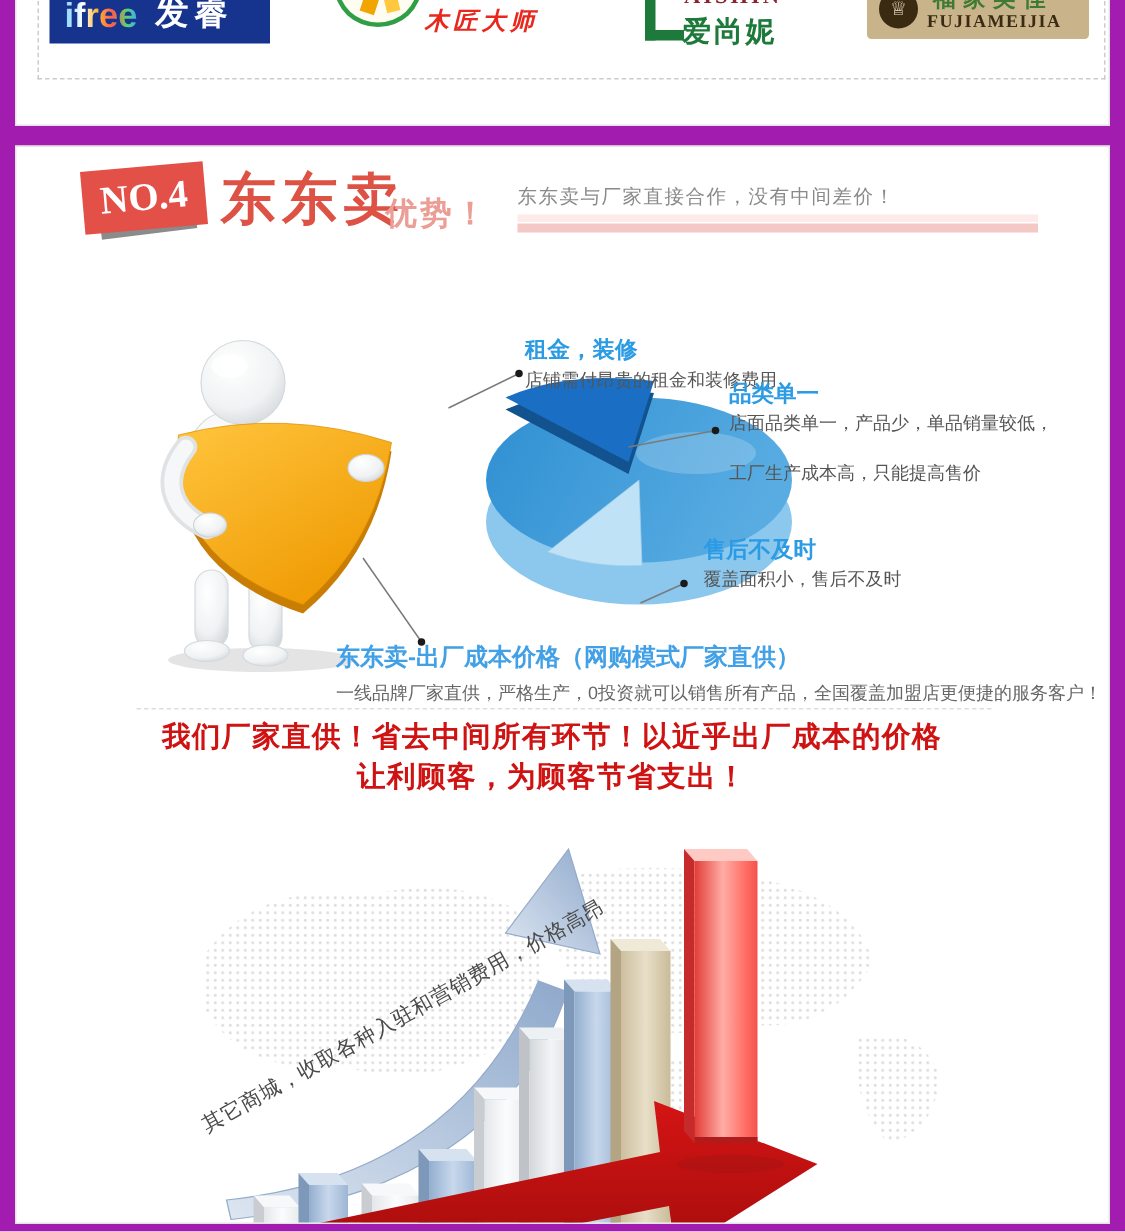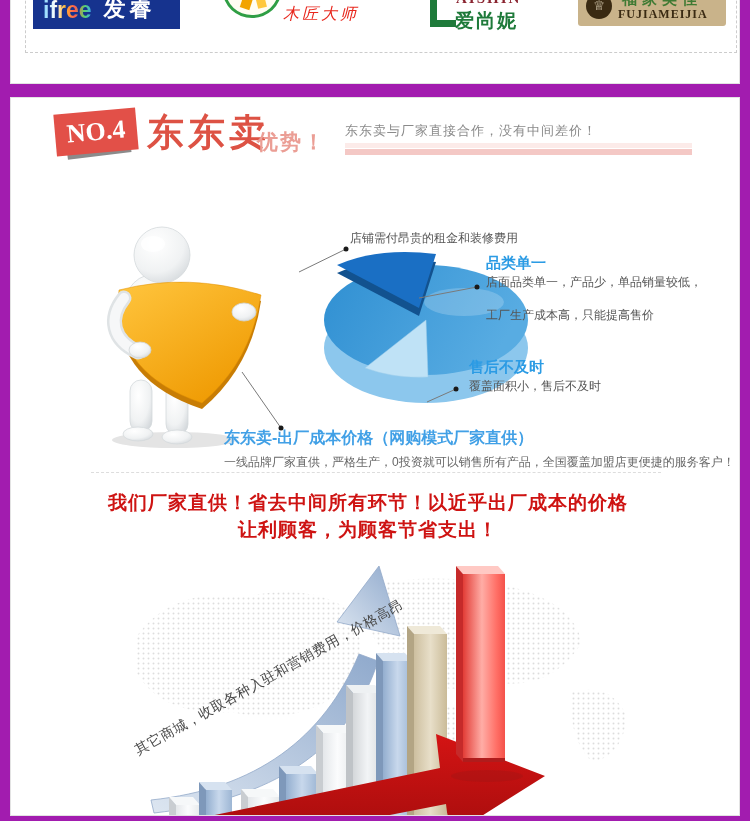--- a/index.html
+++ b/index.html
@@ -20,21 +20,21 @@
     display:flex; align-items:flex-end; padding:0 6px 5px 10px; }
   .ifree-en { font-weight:bold; font-size:23px; letter-spacing:0;
     background:linear-gradient(90deg,#7fd4ff 0%,#ffffff 25%,#ffb62e 45%,#ff5a4e 65%,#59d66a 85%,#3aa7ff 100%);
     -webkit-background-clip:text; background-clip:text; color:transparent; display:inline-block; }
   .ifree-cn { font-weight:bold; font-size:22px; color:#ffffff; margin-left:12px; letter-spacing:4px; }
   .mj-ellipse { left:212px; top:-17px; width:58px; height:54px; background:#fffdf2;
     border:3px solid #2f9e44; border-radius:50%; overflow:hidden; }
   .mj-glyph-a { position:absolute; left:16px; top:26px; width:10px; height:16px; background:#f2a400; transform:rotate(18deg); }
   .mj-glyph-b { position:absolute; left:30px; top:24px; width:9px; height:17px; background:#ffc83d; transform:rotate(-14deg); }
   .mj-text { left:272px; top:23px; font-family:"Liberation Serif", serif; font-style:italic;
-    font-weight:normal; font-size:16px; color:#e8281e; letter-spacing:3px; }
+    font-weight:bold; font-size:16px; color:#e8281e; letter-spacing:3px; }
   .as-bracket-v { left:419px; top:0; width:7px; height:46px; background:#1e7a3a; }
   .as-bracket-h { left:419px; top:39px; width:26px; height:7px; background:#1e7a3a; }
   .as-en { left:445px; top:9px; font-family:"Liberation Serif", serif; font-weight:bold;
     font-size:15px; color:#8a2430; letter-spacing:2px; }
   .as-cn { left:444px; top:27px; font-weight:bold; font-size:19px; color:#1e7a3a; letter-spacing:2px; }
   .fj-box { left:567px; top:5px; width:148px; height:40px; background:#c9b38a; border-radius:3px; overflow:hidden; }
   .fj-emblem { position:absolute; left:8px; top:7px; width:26px; height:26px; background:#3a2a12;
     border-radius:50%; color:#e9ddc2; font-size:13px; text-align:center; line-height:26px; }
   .fj-cn { position:absolute; left:44px; top:4px; font-weight:bold; font-size:15px; color:#3f7a33; letter-spacing:5px; }
   .fj-en { position:absolute; left:40px; top:21px; font-family:"Liberation Serif", serif;
@@ -61,21 +61,21 @@
   .callout .dsc { font-size:12px; color:#555; margin-top:4px; line-height:17px; }
   .co1 { left:339px; top:128px; }
   .co2 { left:475px; top:157px; }
   .co3 { left:458px; top:261px; }
   .conclusion { left:213px; top:330px; }
   .conclusion .lbl { font-weight:bold; font-size:16px; color:#41a0e6; }
   .conclusion .dsc { font-size:12px; color:#666; margin-top:5px; }
 
   .dotted-sep { left:80px; top:374px; width:570px; border-top:1px dashed #dddddd; }
 
-  .promo { left:0; top:391px; width:714px; text-align:center;
+  .promo { left:0; top:380px; width:714px; text-align:center;
     font-weight:bold; font-size:19px; color:#ce1312; line-height:27px; letter-spacing:1px; }
 
   .growth-svg { left:1px; top:444px; }
 </style>
 </head>
 <body>
 
 <div id="page">
 
   <div class="abs brand-card">
@@ -163,20 +163,21 @@
       </g>
       <g fill="#1a1a1a">
         <circle cx="252" cy="27" r="2.5"></circle>
           <circle cx="383" cy="65" r="2.5"></circle>
         <circle cx="362" cy="167" r="2.5"></circle>
           <circle cx="187" cy="206" r="2.5"></circle>
       </g>
     </svg>
 
     <div class="abs callout co1">
+      <div class="lbl">租金，装修</div>
       <div class="dsc">店铺需付昂贵的租金和装修费用</div>
     </div>
     <div class="abs callout co2">
       <div class="lbl">品类单一</div>
       <div class="dsc">店面品类单一，产品少，单品销量较低，</div>
       <div class="dsc" style="margin-top:16px">工厂生产成本高，只能提高售价</div>
     </div>
     <div class="abs callout co3">
       <div class="lbl">售后不及时</div>
       <div class="dsc">覆盖面积小，售后不及时</div>

